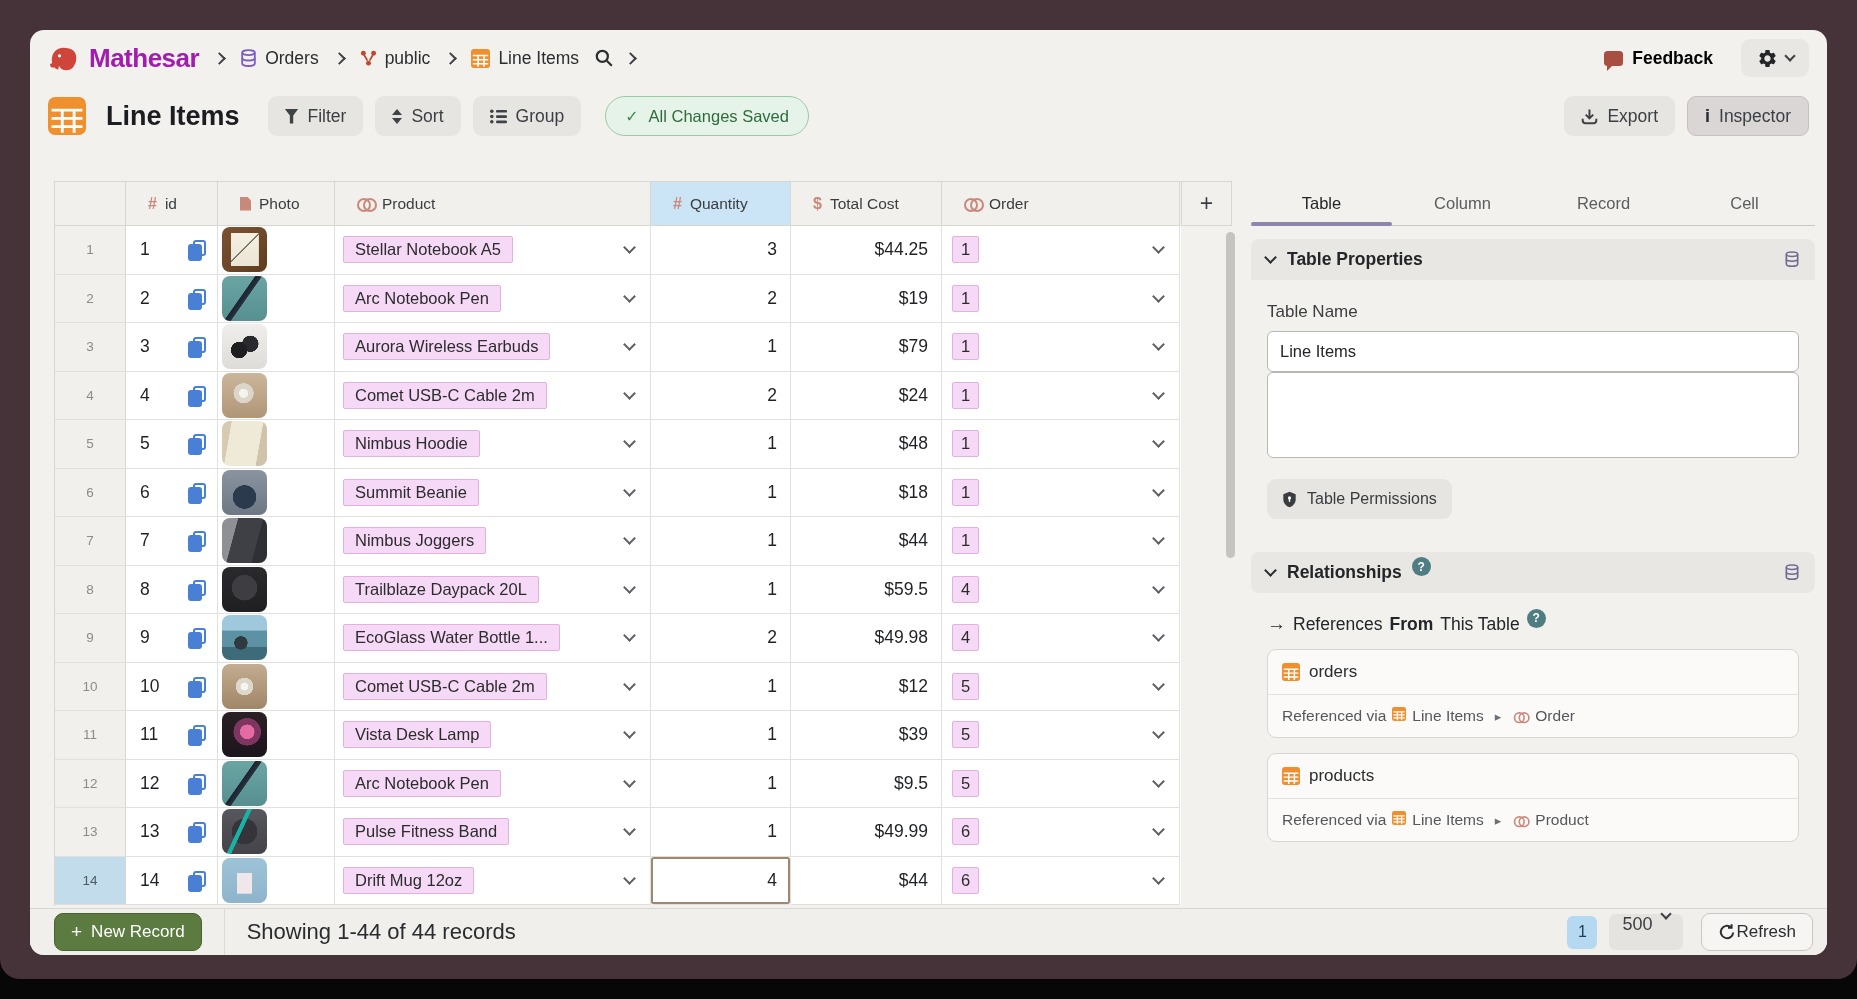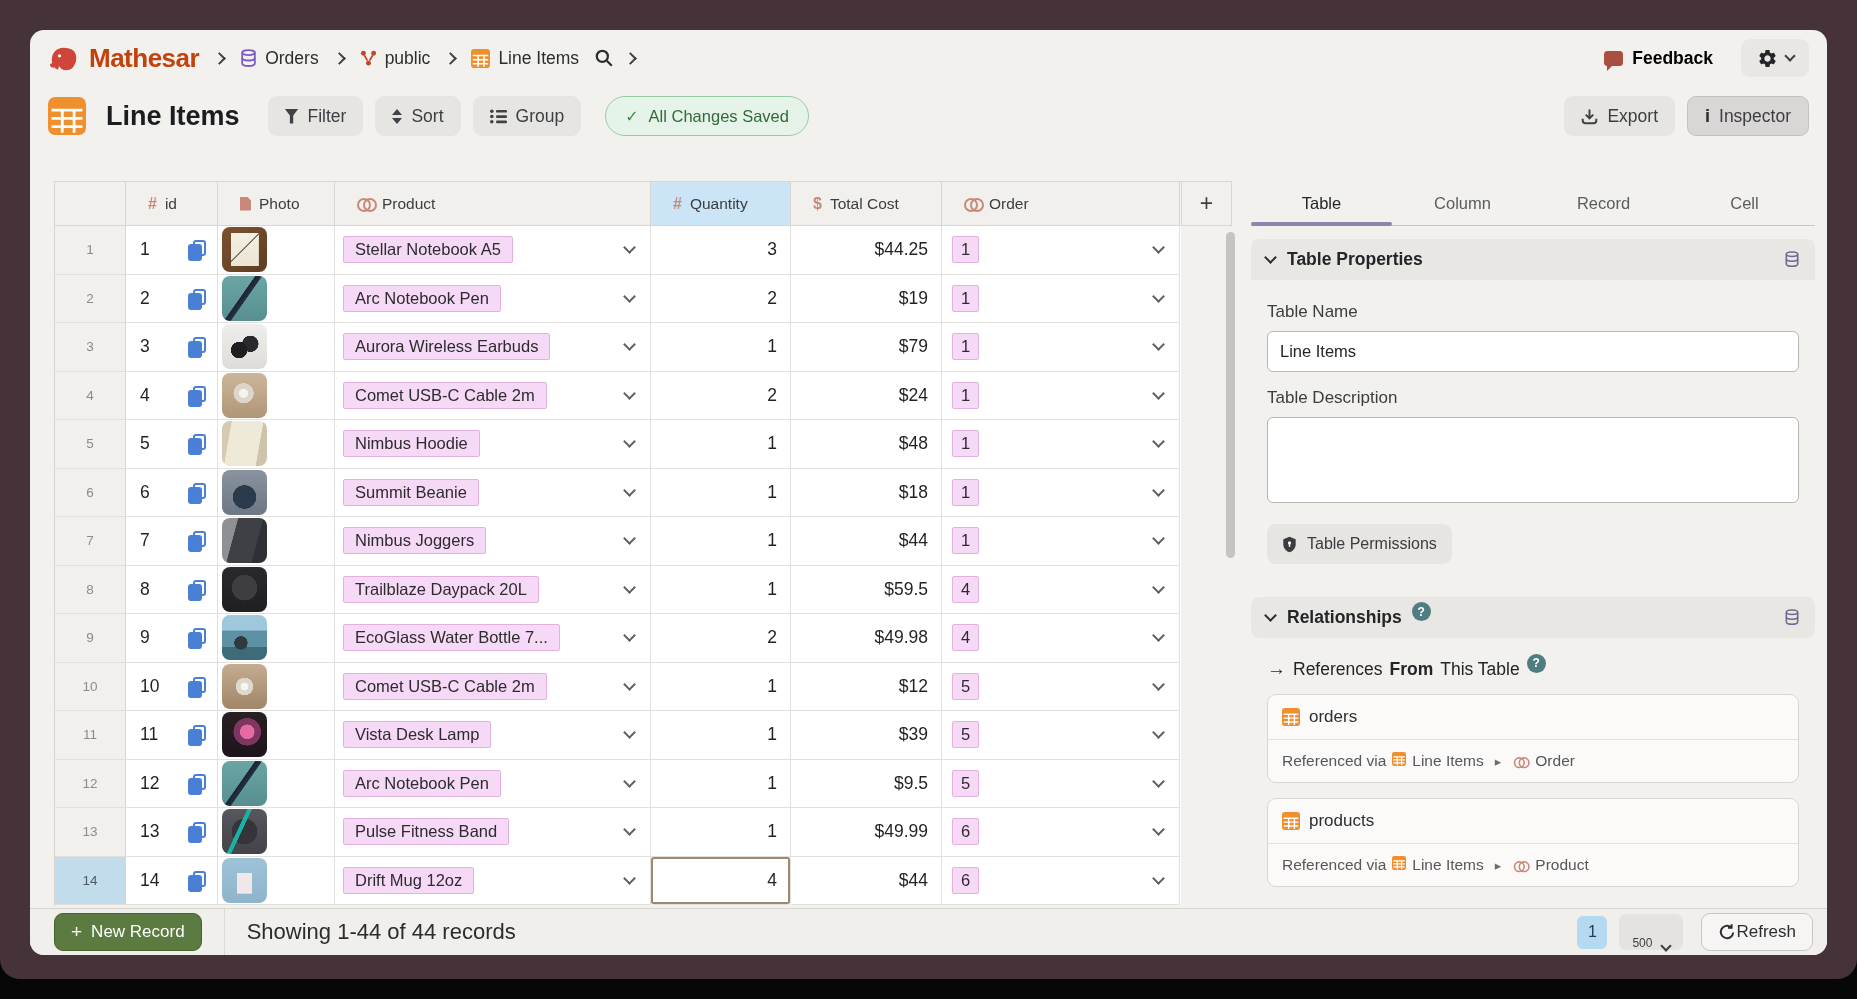--- a/index.html
+++ b/index.html
@@ -3,21 +3,21 @@
 <meta charset="utf-8">
 <style>
   *{box-sizing:border-box;margin:0;padding:0;font-family:"Liberation Sans","DejaVu Sans",sans-serif}
   body{width:1857px;height:999px;background:#070707;position:relative;overflow:hidden}
   .frame{position:absolute;left:0;top:0;width:1857px;height:979px;background:#46333a;border-radius:0 0 20px 20px}
   .window{position:absolute;left:30px;top:30px;width:1797px;height:925px;background:#f2f1ed;border-radius:14px;overflow:hidden}
 
   
   .apphdr{position:absolute;left:0;top:0;width:100%;height:56px;display:flex;align-items:center;padding:0 18px}
   .brand{display:flex;align-items:center;gap:8px}
-  .appname{font-size:26px;font-weight:800;letter-spacing:-.5px;color:#c2410c}
+  .appname{font-size:26px;font-weight:800;letter-spacing:-.5px;color:#a21caf}
   .bc-chev{width:9px;height:9px;border-top:2.4px solid #3f4145;border-right:2.4px solid #3f4145;transform:rotate(45deg);margin:0 16px;flex:none}
   .crumb{display:flex;align-items:center;gap:8px;font-size:17.5px;color:#2b2d30}
   .hdr-right{margin-left:auto;display:flex;align-items:center}
   .feedback{display:flex;align-items:center;gap:9px;color:#000000;font-weight:700;font-size:17.5px;cursor:pointer}
   .bubble{width:19px;height:15px;background:#a94f42;border-radius:3.5px;position:relative}
   .bubble::after{content:"";position:absolute;left:3px;bottom:-5px;border:4px solid transparent;border-top-color:#a94f42;border-left-color:#a94f42}
   .gearbtn{margin-left:28px;width:68px;height:38px;background:#e9e7e4;border-radius:9px;display:flex;align-items:center;justify-content:center;gap:8px;cursor:pointer}
   .sm-chev{width:8px;height:8px;border-right:2.2px solid #3f4145;border-bottom:2.2px solid #3f4145;transform:rotate(45deg);margin-top:-4px}
 
   
@@ -94,21 +94,21 @@
   .rcard-b .link-icon{transform:scale(.8)}
 
   
   .footer{position:absolute;left:0;bottom:0;width:100%;height:47px;background:#f0efeb;border-top:1px solid #d8d6d2;display:flex;align-items:center;padding:0 14px 0 24px}
   .newrec{display:flex;align-items:center;gap:9px;height:38px;padding:0 16px;background:#5b7b40;border:1px solid #47612f;border-radius:9px;color:#fff;font-size:17px;cursor:pointer}
   .newrec .plus{font-size:19px;font-weight:400}
   .vdiv{width:1px;height:47px;background:#dcdad6;margin:0 22px}
   .showing{font-size:22px;color:#2a2c2f}
   .foot-right{margin-left:auto;display:flex;align-items:center;gap:12px}
   .pagebox{width:30px;height:33px;background:#b5d9f0;border-radius:6px;display:flex;align-items:center;justify-content:center;font-size:16px;color:#1d3d52;cursor:pointer}
-  .sizesel{display:flex;align-items:flex-end;gap:10px;height:36px;padding:0 13px;background:#e5e3df;border-radius:7px;font-size:12px;color:#3b3e42;cursor:pointer;margin-right:6px}
+  .sizesel{display:flex;align-items:flex-start;gap:10px;height:36px;padding:0 13px;background:#e5e3df;border-radius:7px;font-size:18px;color:#3b3e42;cursor:pointer;margin-right:6px}
   .refresh{display:flex;align-items:center;height:38px;padding:0 16px;background:#f6f5f3;border:1px solid #c9c7c3;border-radius:9px;font-size:17px;color:#2b2d30;cursor:pointer}
 </style>
 </head>
 <body>
 
 <div class="frame"></div>
 <div class="window">
 
   <div class="apphdr">
     <div class="brand">
@@ -404,21 +404,21 @@
         <div class="trow grid">
           <div class="tc c-num">9</div>
           <div class="tc c-id">
             <span>9</span>
             <span class="copy-icon"></span>
           </div>
           <div class="tc c-photo">
             <span class="thumb" style="background: radial-gradient(circle at 42% 62%, rgb(46, 58, 64) 0px, rgb(46, 58, 64) 17%, transparent 18%), linear-gradient(rgb(159, 200, 220) 0px, rgb(159, 200, 220) 34%, rgb(93, 146, 165) 35%, rgb(93, 146, 165) 70%, rgb(62, 107, 122) 71%);"></span>
           </div>
           <div class="tc c-product">
-            <span class="pill">EcoGlass Water Bottle 7...</span>
+            <span class="pill">EcoGlass Water Bottle 1...</span>
             <span class="chev"></span>
           </div>
           <div class="tc c-quantity num">2</div>
           <div class="tc num">$49.98</div>
           <div class="tc c-order">
             <span class="pill order-pill">4</span>
             <span class="chev"></span>
           </div>
         </div>
         <div class="trow grid">
@@ -539,21 +539,20 @@
         <span class="title">Table Properties</span>
         <svg class="dbic" width="16" height="17" viewBox="0 0 16 18" fill="none" stroke="#71698f" stroke-width="1.7">
             <ellipse cx="8" cy="3.4" rx="6" ry="2.4"></ellipse>
             <path d="M2 3.4v5.1c0 1.3 2.7 2.4 6 2.4s6-1.1 6-2.4V3.4"></path>
             <path d="M2 8.6v5.1c0 1.3 2.7 2.4 6 2.4s6-1.1 6-2.4V8.6"></path>
           </svg>
       </div>
       <div class="pform">
         <div class="flabel">Table Name</div>
         <input class="tinput" value="Line Items" style="">
-        <div class="flabel">Table Description</div>
         <textarea class="tarea" style=""></textarea>
         <div><div class="permbtn">
           <svg width="15" height="17" viewBox="0 0 16 18">
                 <path d="M8 .8l6.6 2.5v5.3c0 4.3-2.9 7.4-6.6 8.6C4.3 16 1.4 12.9 1.4 8.6V3.3z" fill="#3a3c40"></path>
                 <circle cx="8" cy="7.3" r="1.7" fill="#fff"></circle>
                 <path d="M8 8.3v3.2" stroke="#fff" stroke-width="1.5"></path>
               </svg>
           <span>Table Permissions</span>
         </div></div>
       </div>

